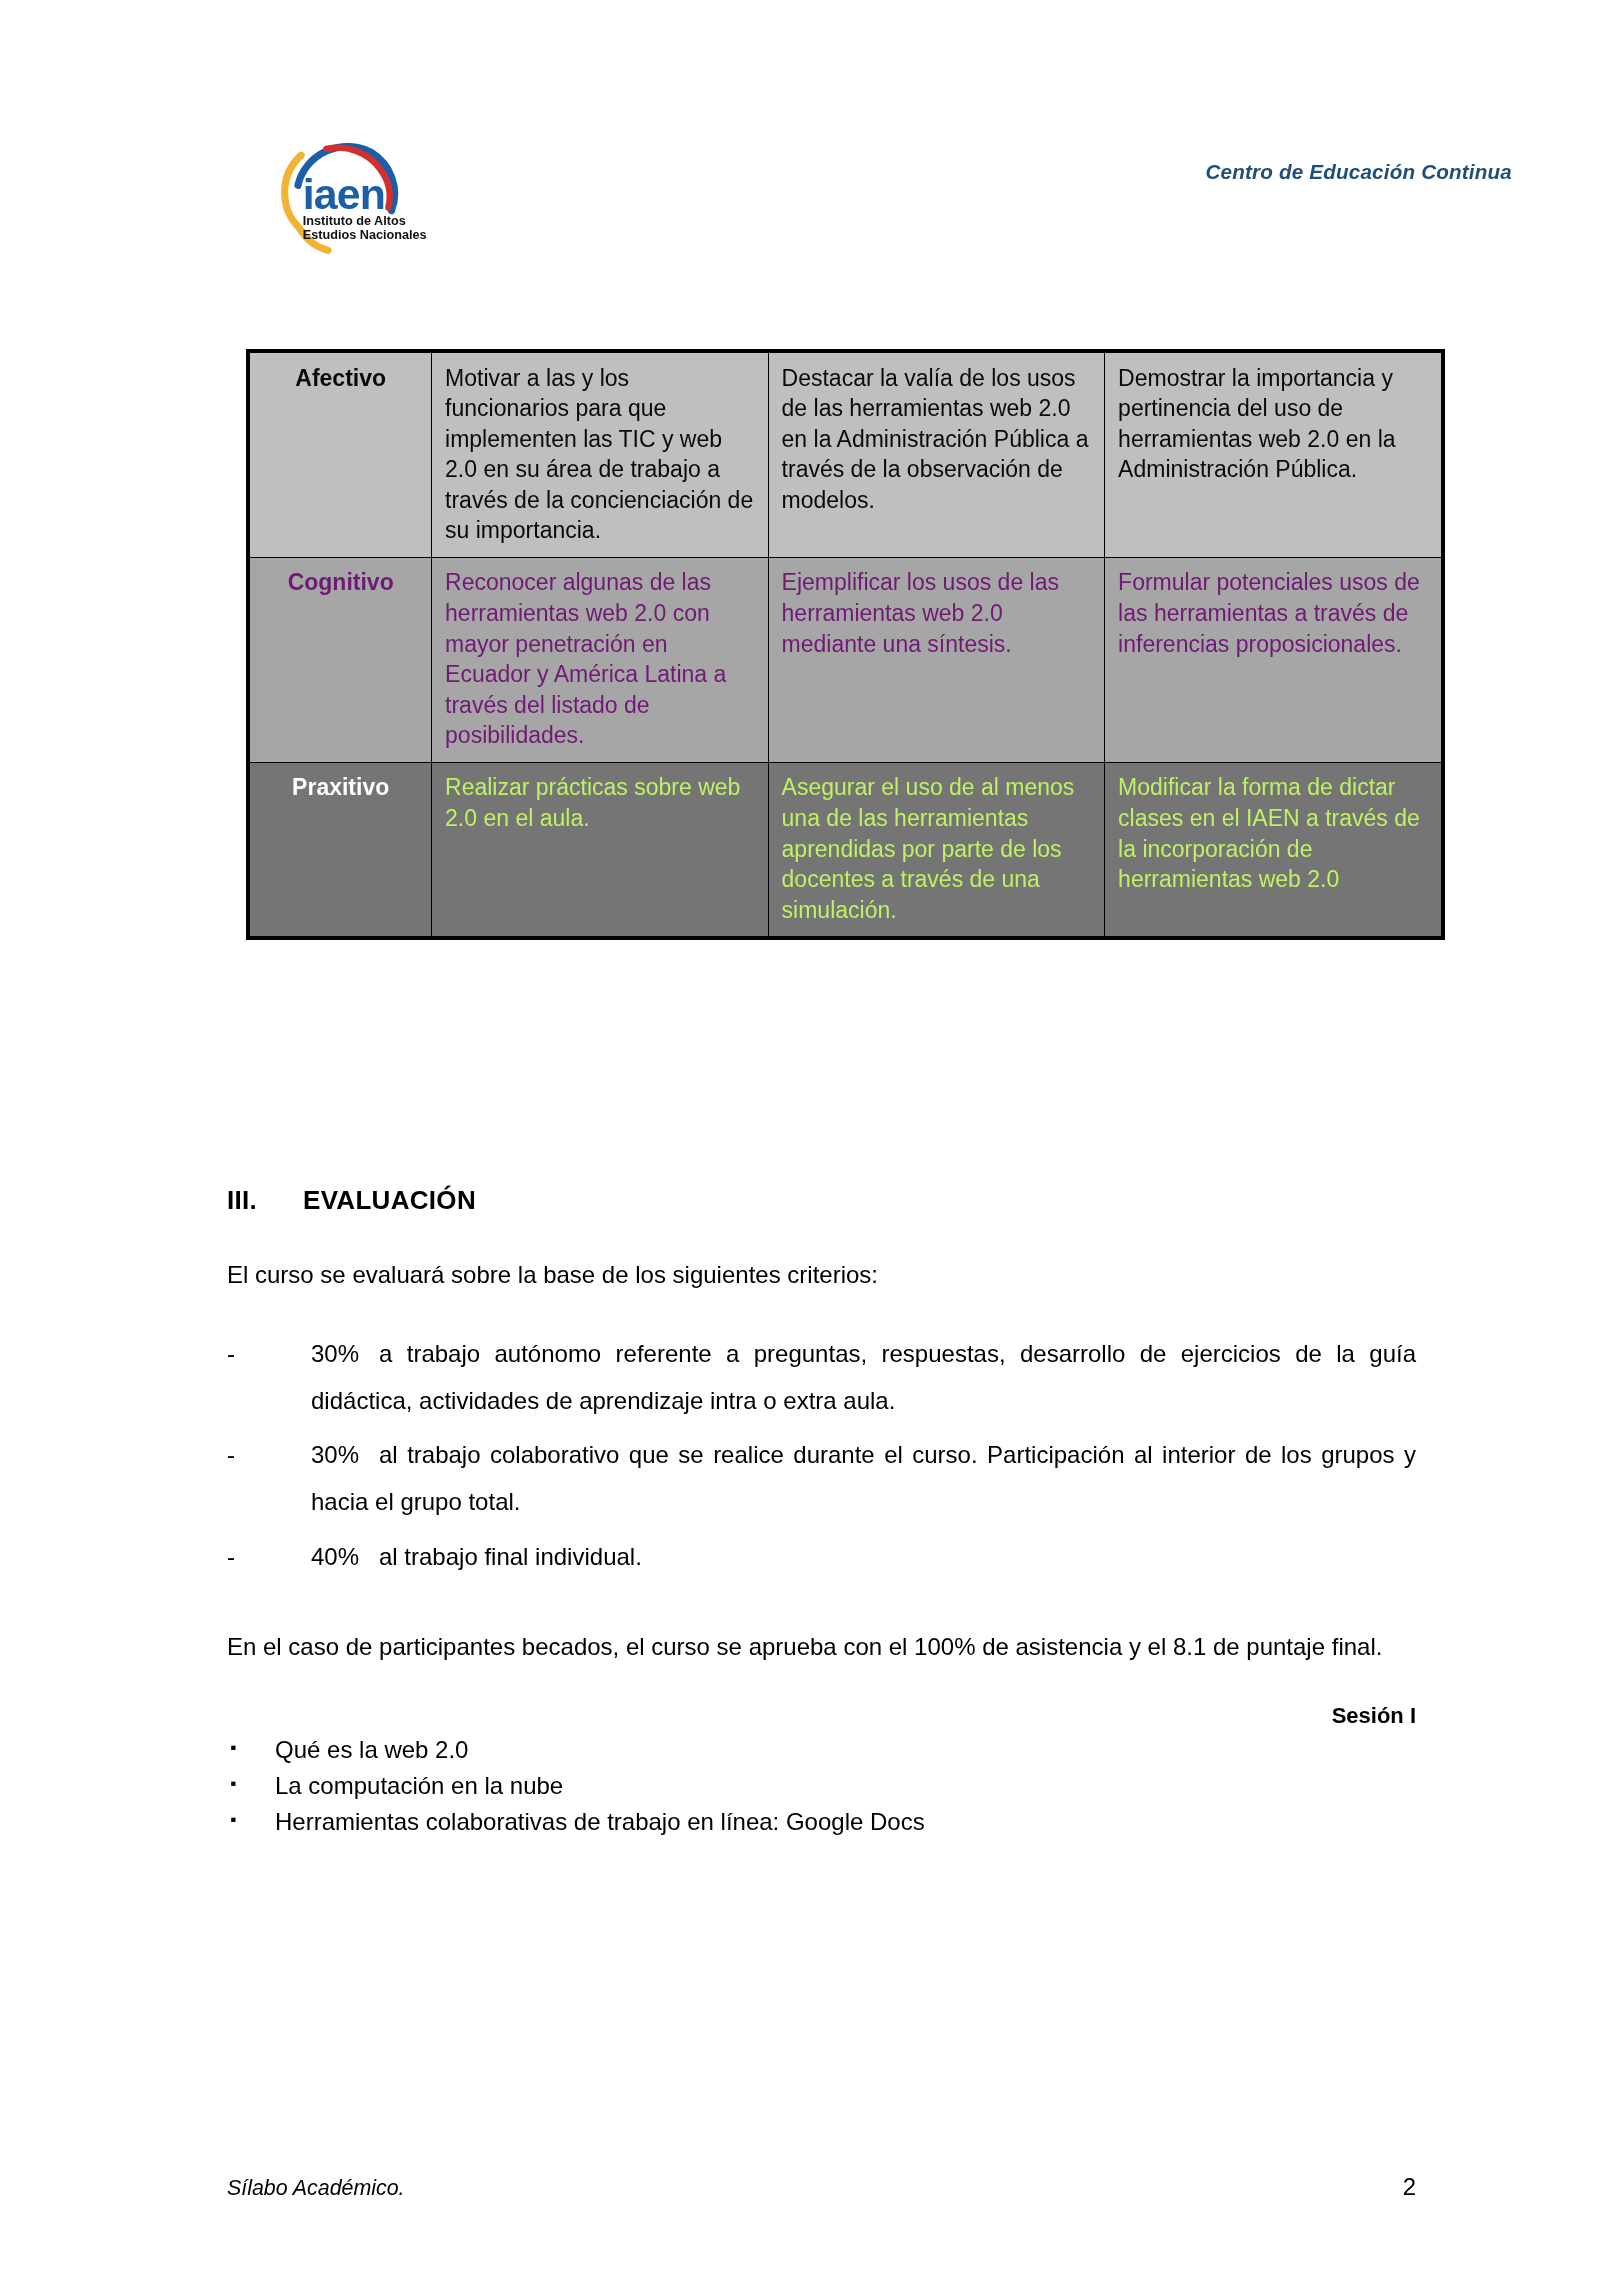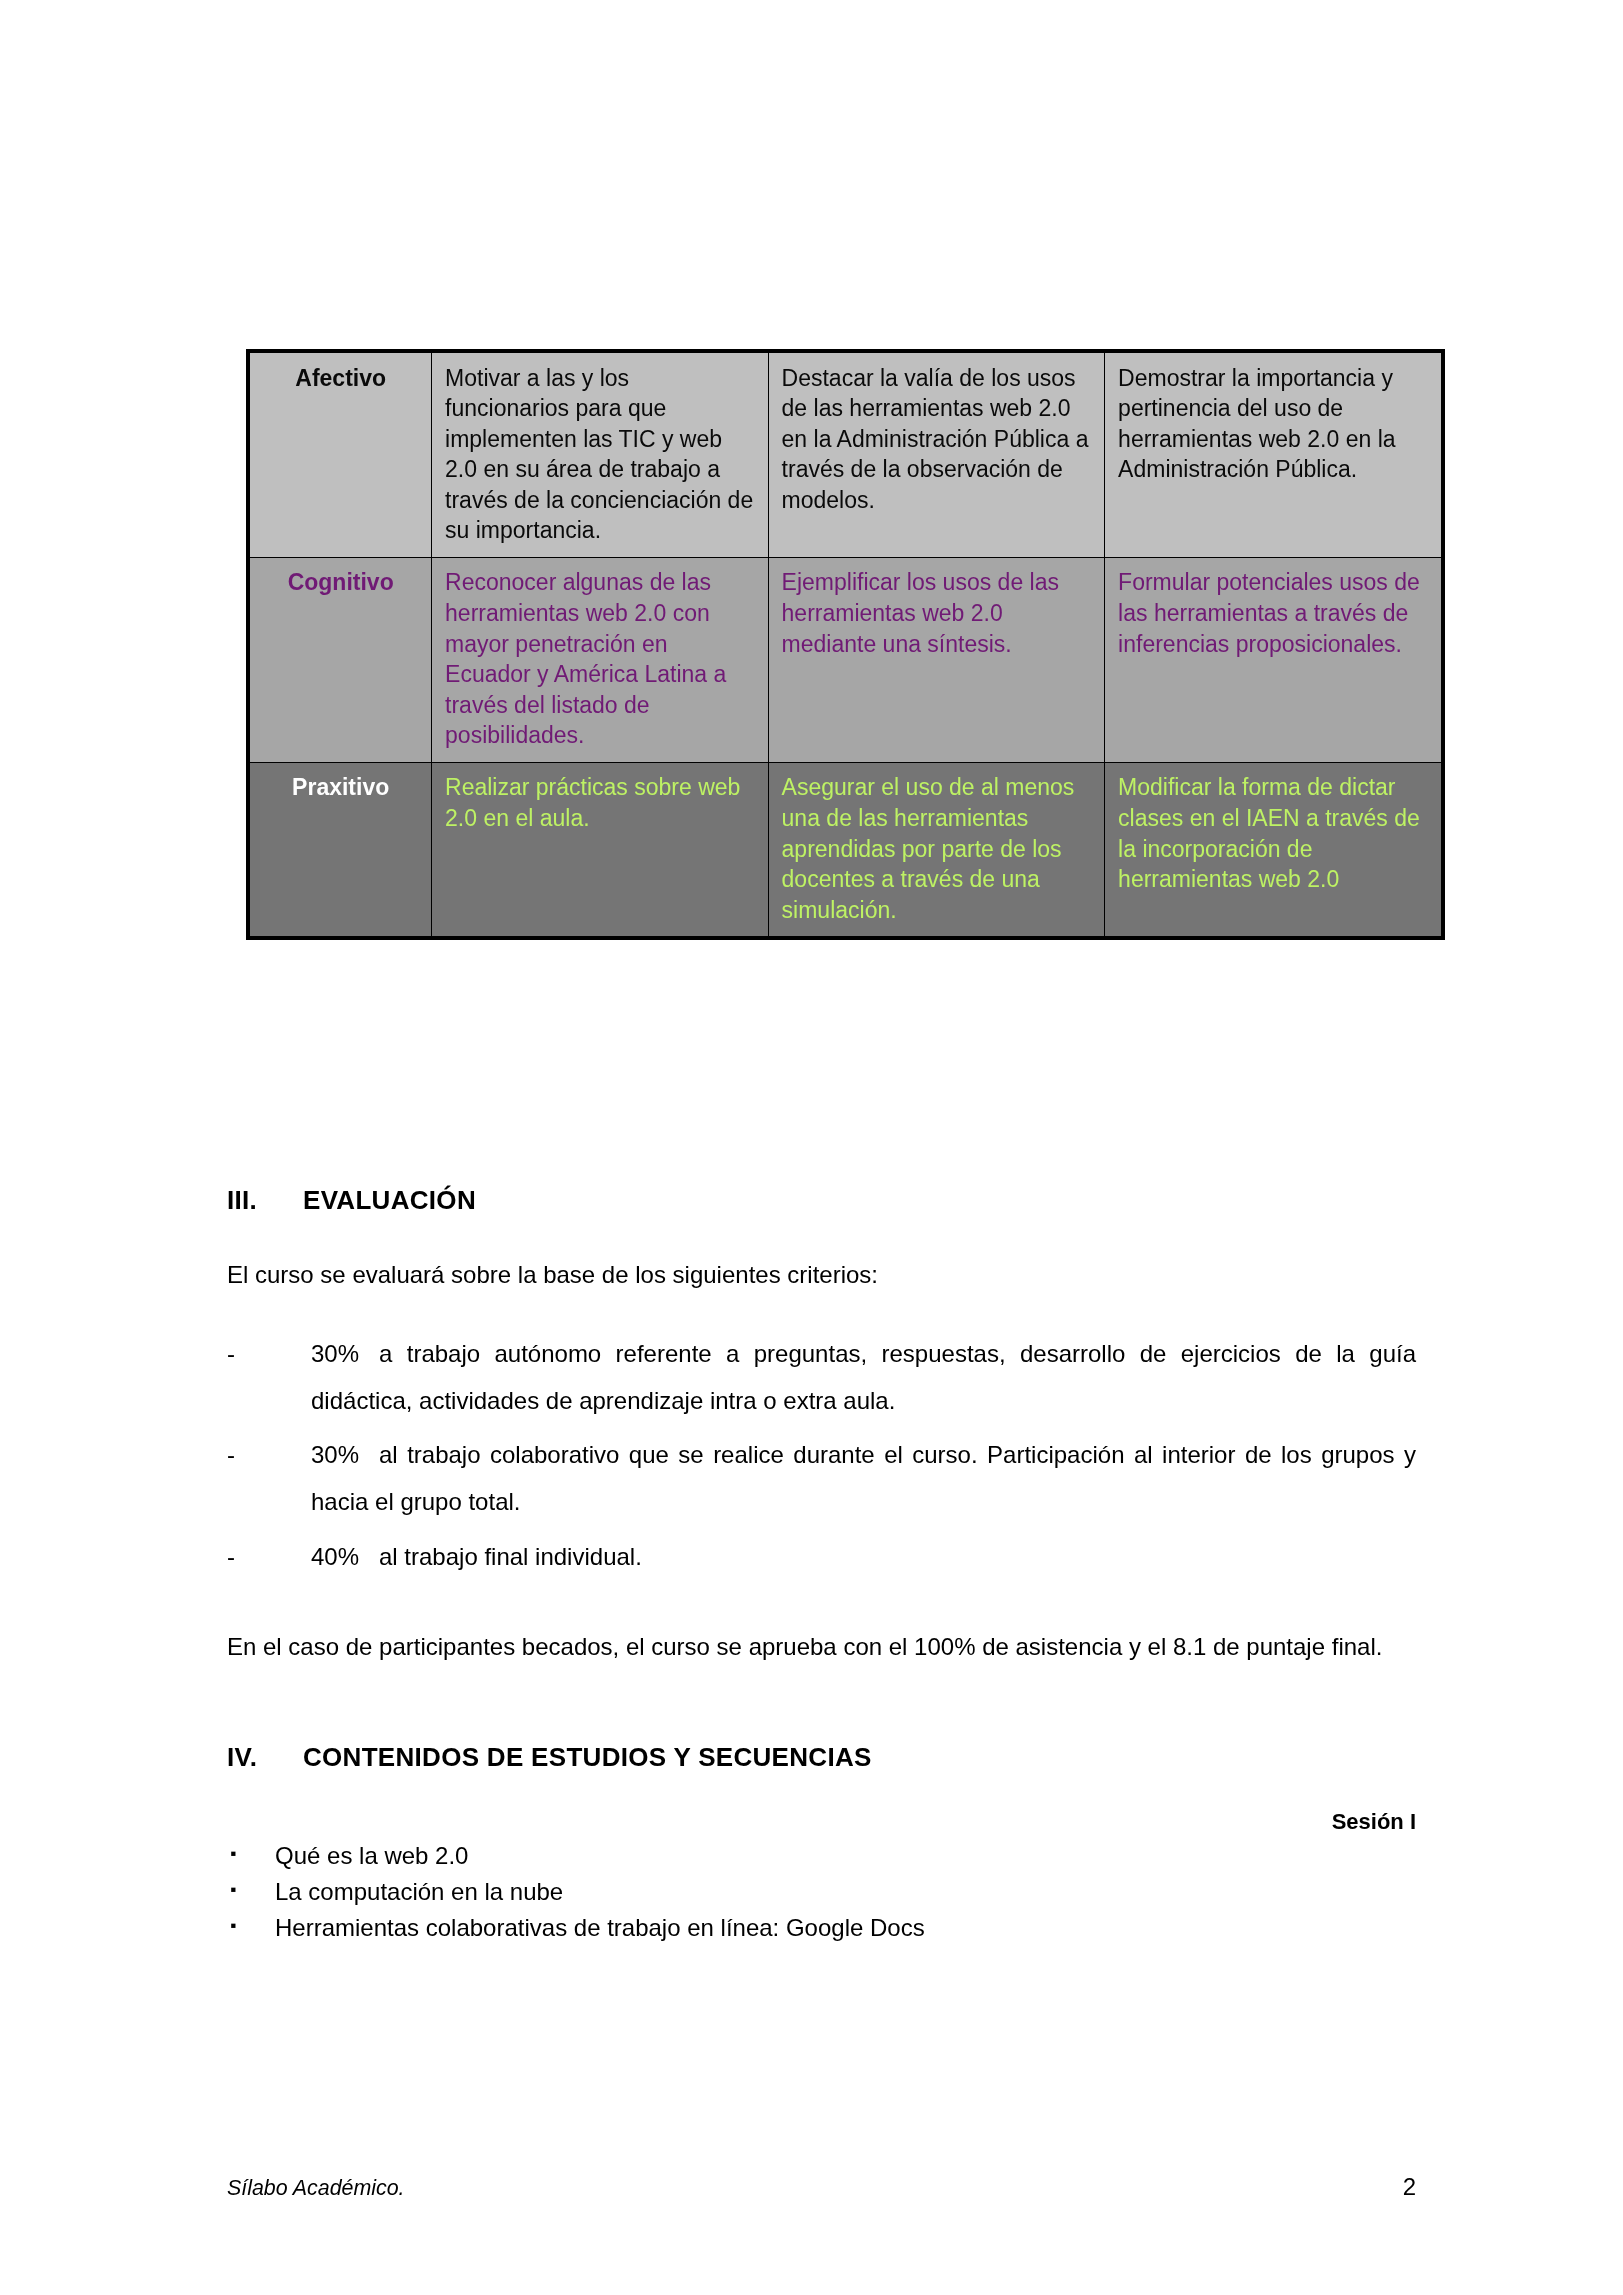--- a/index.html
+++ b/index.html
@@ -208,20 +208,39 @@
   .footer-page-number {
     font-family: "Liberation Sans", sans-serif;
     font-size: 24px;
   }
 </style>
 </head>
 <body>
 
 <div class="page">
 
+  <div class="page-header">
+
+    <div class="logo-block">
+      <svg class="logo-svg" width="214" height="135" viewBox="0 0 270 170">
+
+        <path d="M 62 38 A 60 62 0 0 0 60 130 A 60 62 0 0 0 96 158" fill="none" stroke="#f2b233" stroke-width="9" stroke-linecap="round"></path>
+
+        <path d="M 58 76 A 64 62 0 0 1 150 34 A 64 62 0 0 1 176 108" fill="none" stroke="#1a5fa8" stroke-width="9" stroke-linecap="round"></path>
+
+        <path d="M 94 30 A 64 60 0 0 1 162 56 A 64 60 0 0 1 172 104" fill="none" stroke="#d32f2f" stroke-width="8" stroke-linecap="round"></path>
+
+        <text x="64" y="106" font-family="Liberation Sans, sans-serif" font-size="54" font-weight="bold" fill="#1a5fa8" letter-spacing="-1">iaen</text>
+        <text x="64" y="126" font-family="Liberation Sans, sans-serif" font-size="16" font-weight="bold" fill="#111111">Instituto de Altos</text>
+        <text x="64" y="144" font-family="Liberation Sans, sans-serif" font-size="16" font-weight="bold" fill="#111111">Estudios Nacionales</text>
+      </svg>
+    </div>
+
+    <div class="header-title">Centro de Educación Continua</div>
+  </div>
 
   <div class="objectives-table-wrap">
     <table class="objectives">
       <tbody>
         <tr class="row-afectivo">
           <td class="cat-cell">Afectivo</td>
           <td class="obj-cell">Motivar a las y los funcionarios para que implementen las TIC y web 2.0 en su área de trabajo a través de la concienciación de su importancia.</td>
           <td class="obj-cell">Destacar la valía de los usos de las herramientas web 2.0 en la Administración Pública  a través de la observación de modelos.</td>
           <td class="obj-cell">Demostrar la importancia y pertinencia del uso de herramientas web 2.0 en la Administración Pública.</td>
         </tr>
@@ -260,24 +279,20 @@
         <span class="pct">30%</span><span>al trabajo colaborativo que se realice durante el curso.  Participación al interior de los grupos y hacia el grupo total.</span>
       </li>
       <li class="crit-item">
         <span class="dash-marker">-</span>
         <span class="pct">40%</span><span>al trabajo final individual.</span>
       </li>
     </ul>
 
     <p class="para spacer-para">En el caso de participantes becados, el curso se aprueba con el 100% de asistencia y el 8.1 de puntaje final.</p>
 
-    <h2 class="section-heading section-heading-2">
-      <span class="numeral">IV.</span>
-      <span class="sec-text">CONTENIDOS DE ESTUDIOS Y SECUENCIAS</span>
-    </h2>
 
     <div class="sesion-title">Sesión I</div>
 
     <ul class="topic-list">
       <li class="topic-item">
         <span class="sq-marker">▪</span>
         <span>Qué es la web 2.0</span>
       </li>
       <li class="topic-item">
         <span class="sq-marker">▪</span>

